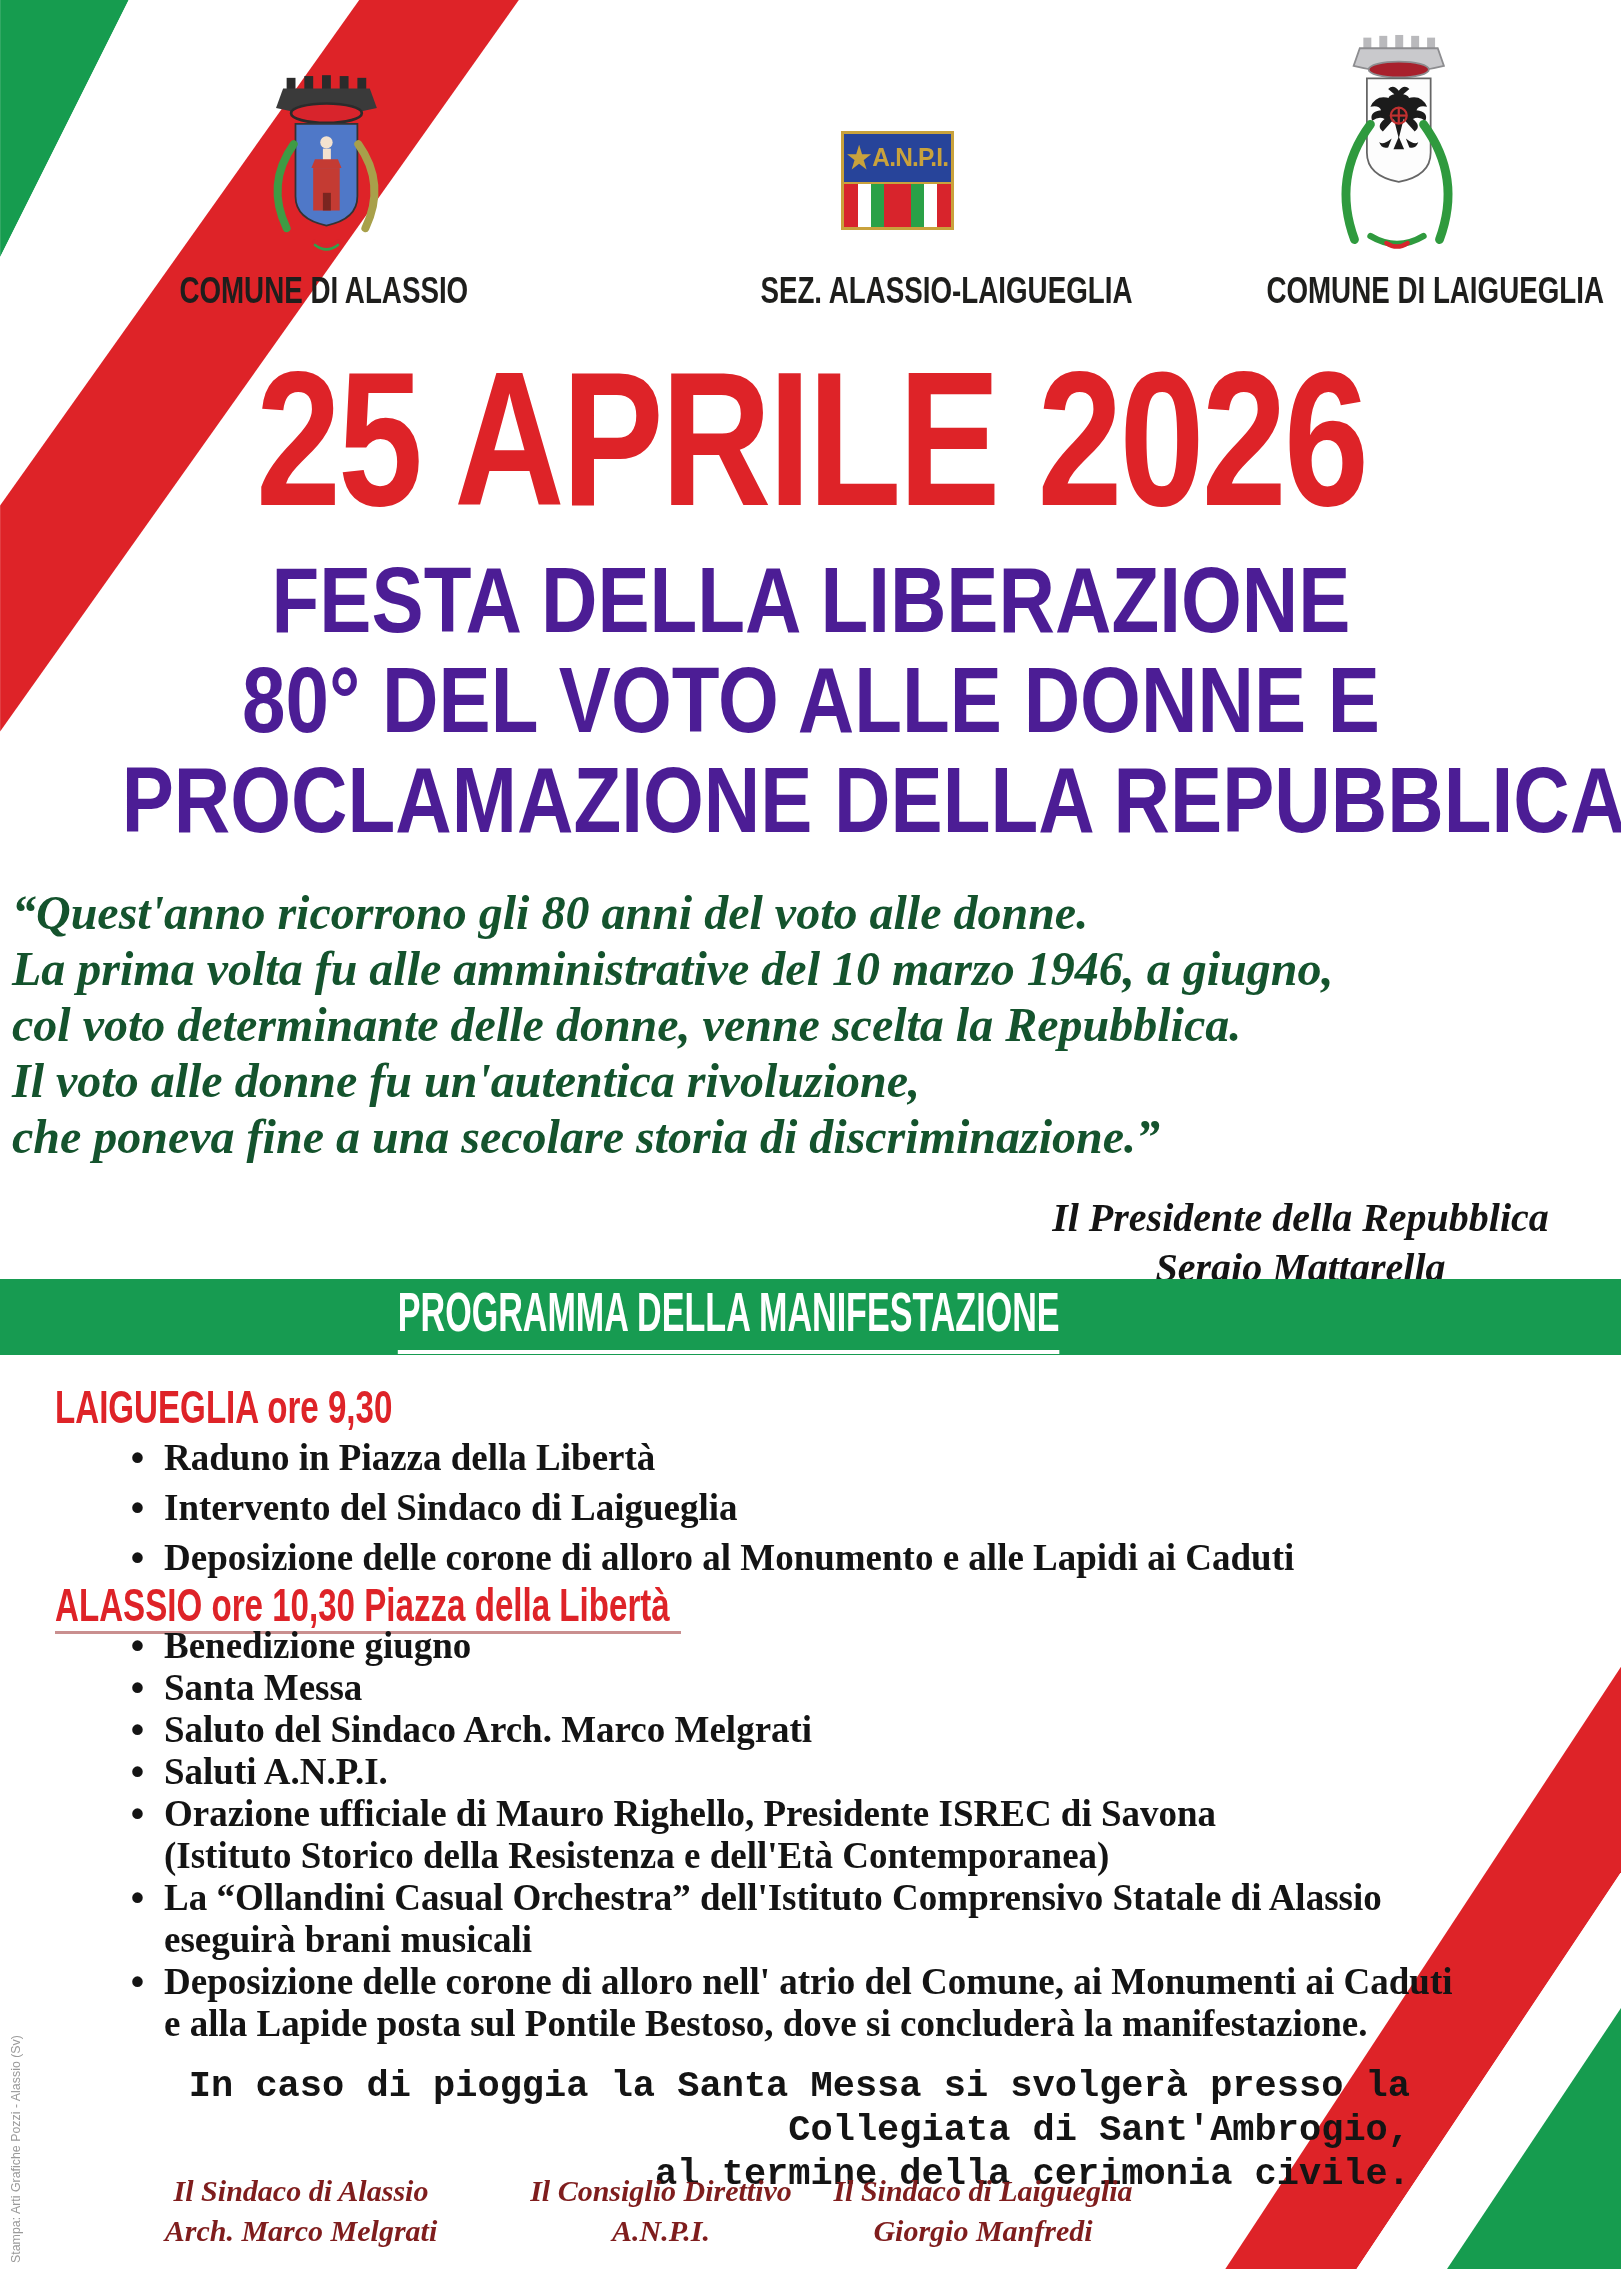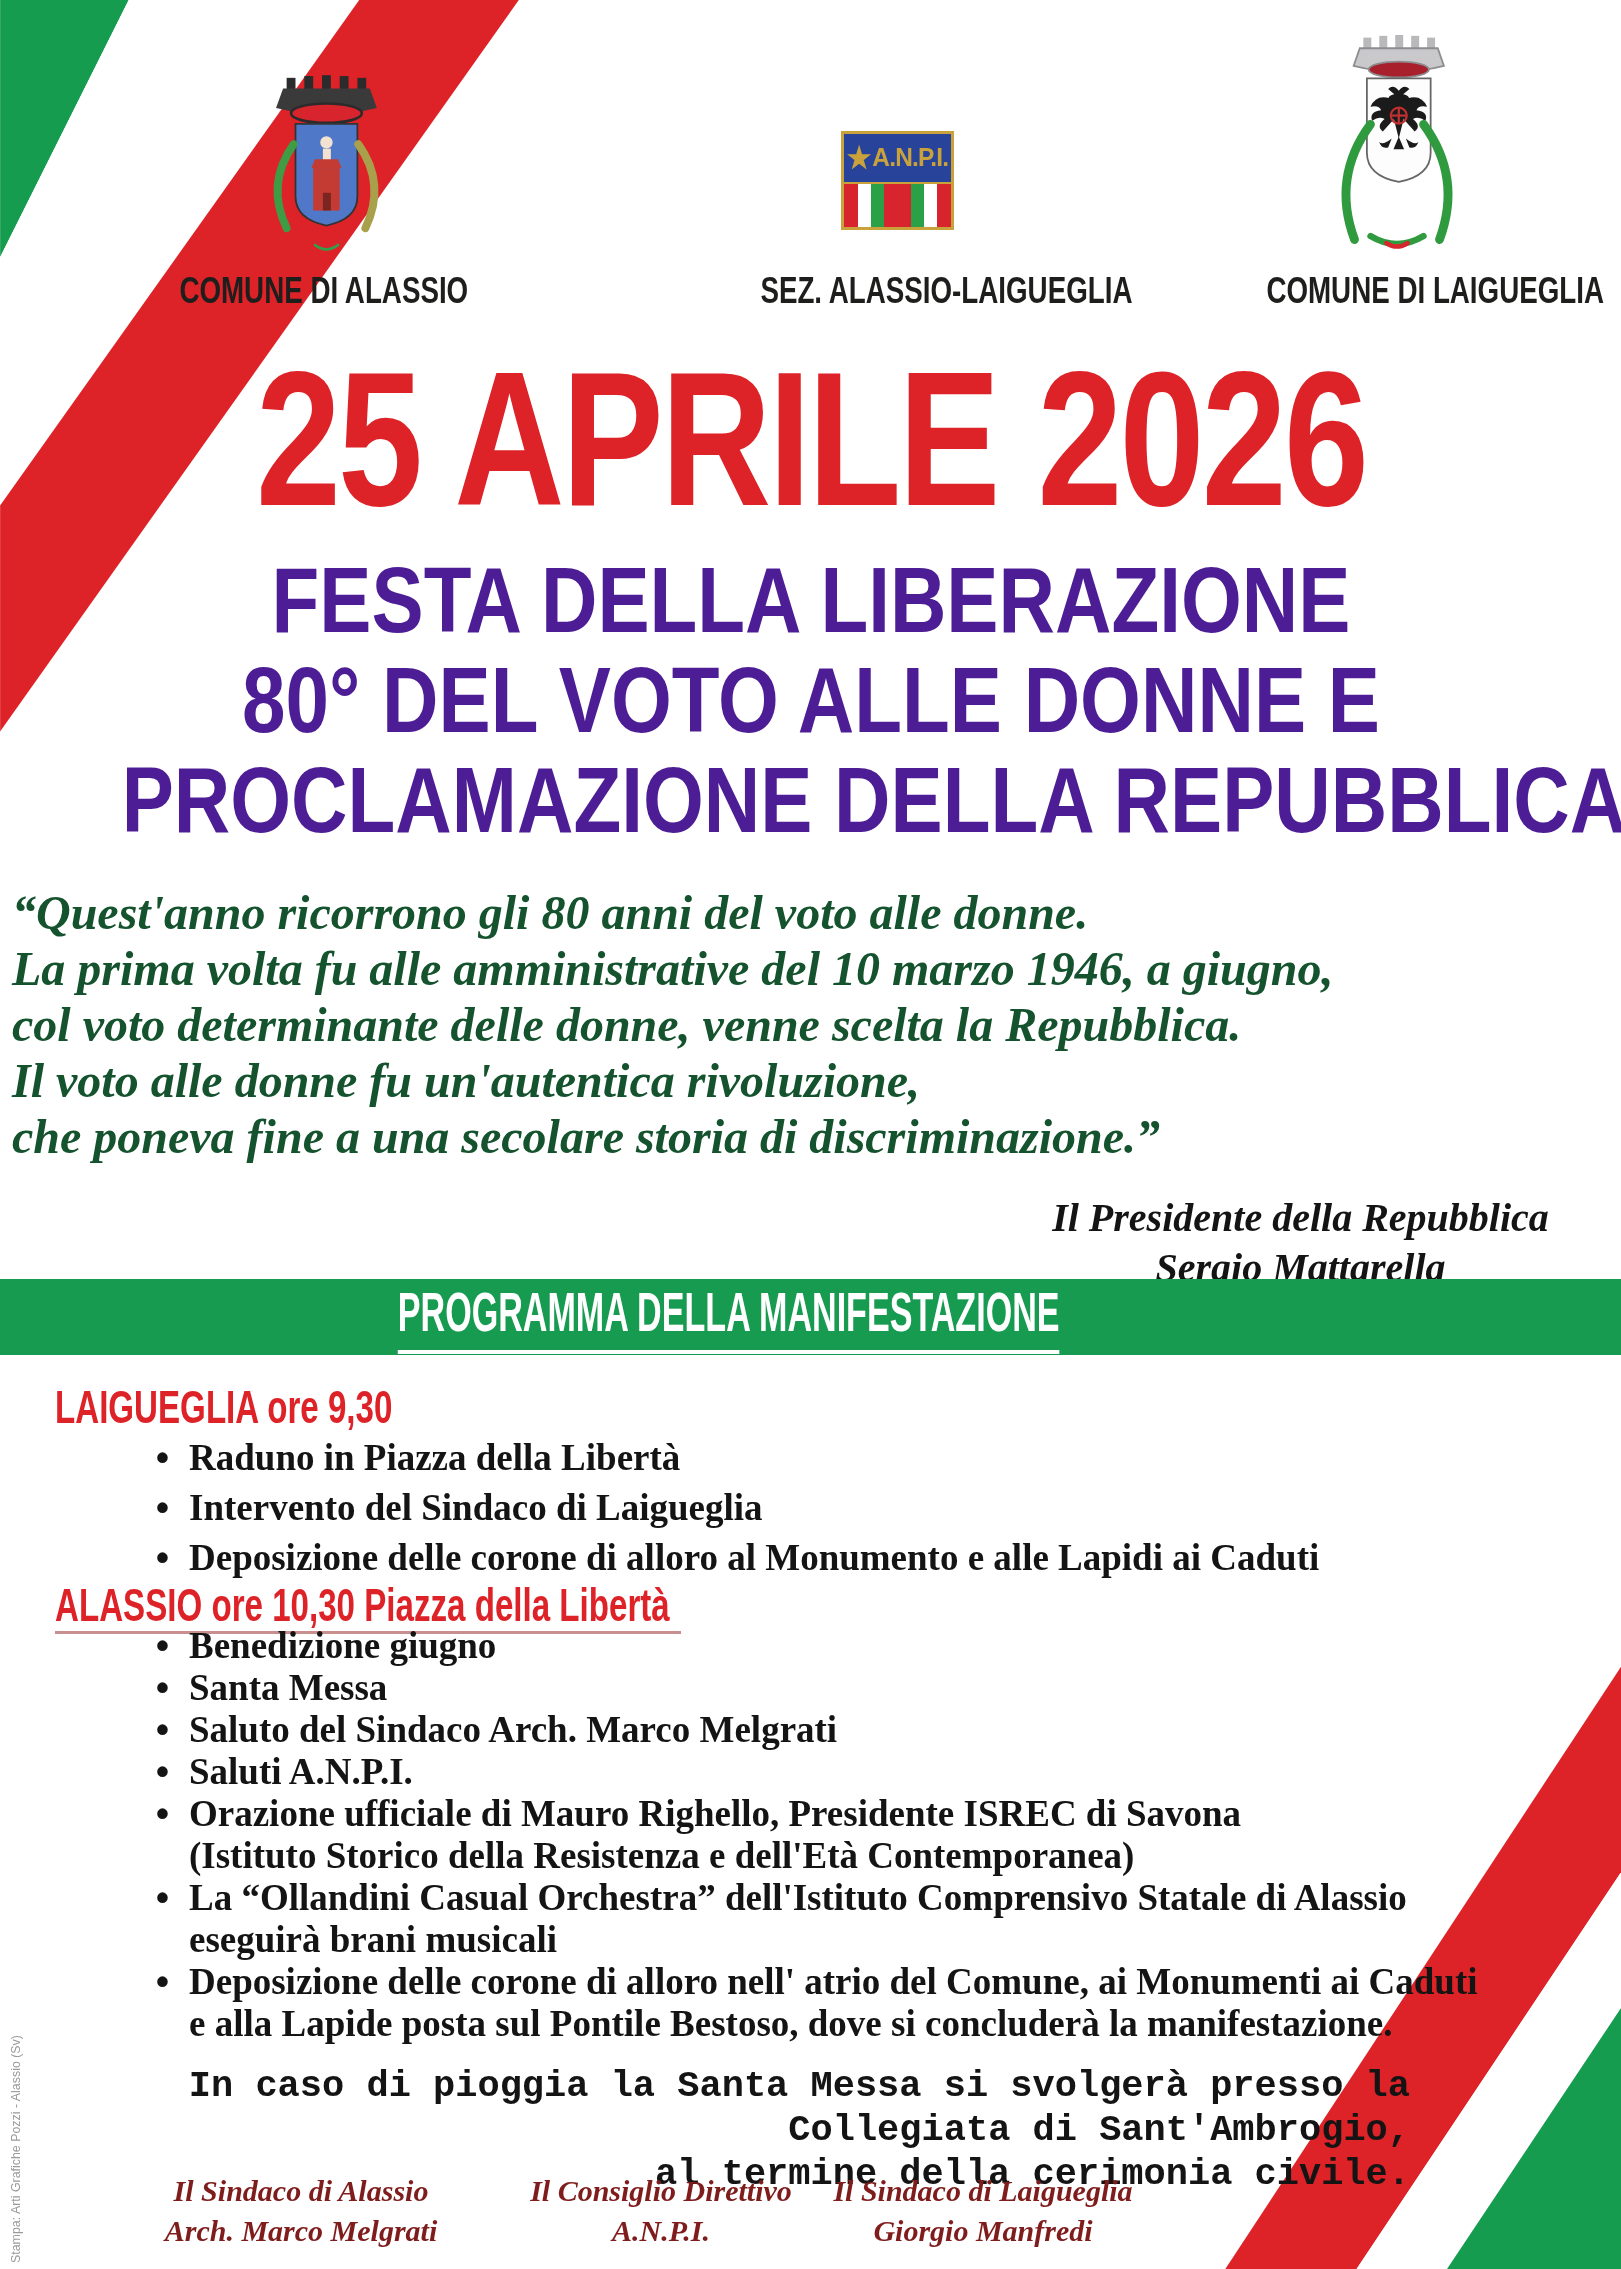--- a/index.html
+++ b/index.html
@@ -58,21 +58,21 @@
     color:#ffffff;font-weight:bold;font-size:55px;white-space:nowrap;
     border-bottom:4.4px solid #ffffff;padding-bottom:6.2px;
   }
   
   .red-heading{
     position:absolute;left:55px;color:#de2328;font-weight:bold;font-size:46px;
     transform:scaleX(.72);transform-origin:left;white-space:nowrap;
   }
   .heading-rule{position:absolute;height:2.7px;background:#c98f8f;}
   .bullets{position:absolute;left:0;width:1543px;
-    font-family:"Liberation Serif",serif;font-weight:bold;color:#141414;padding-left:25px;}
+    font-family:"Liberation Serif",serif;font-weight:bold;color:#141414;}
   .bullets .item{
     position:relative;padding-left:164px;white-space:pre-line;
   }
   .bullets .item::before{
     content:"\2022";position:absolute;left:131px;top:0;
     font-family:"Liberation Sans",sans-serif;
   }
   .ul1{top:1433px;font-size:37px;line-height:50px;}
   .ul2{top:1625px;font-size:37px;line-height:42px;}
   .note{

